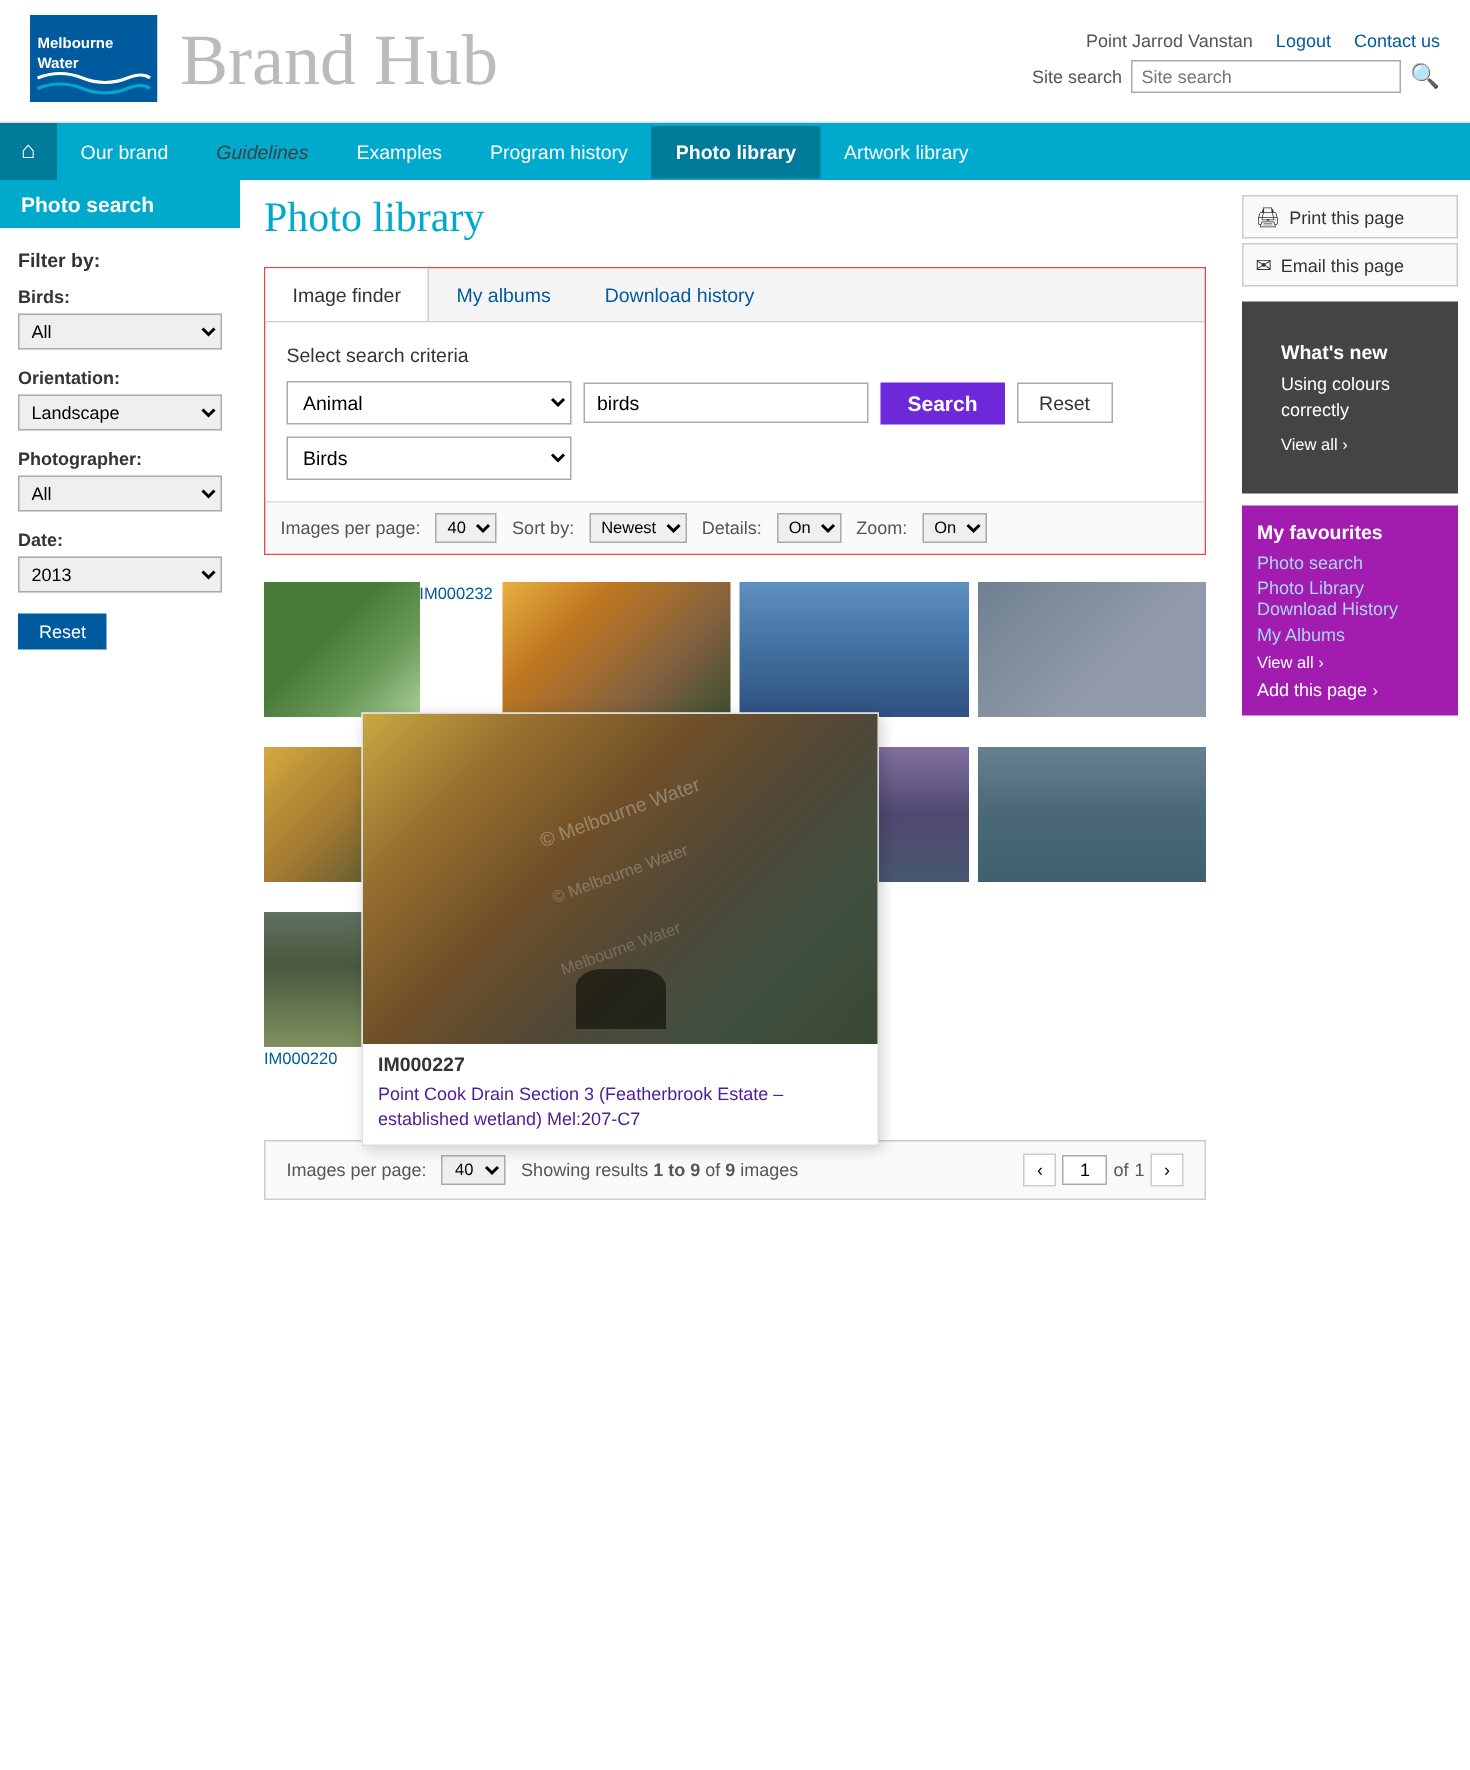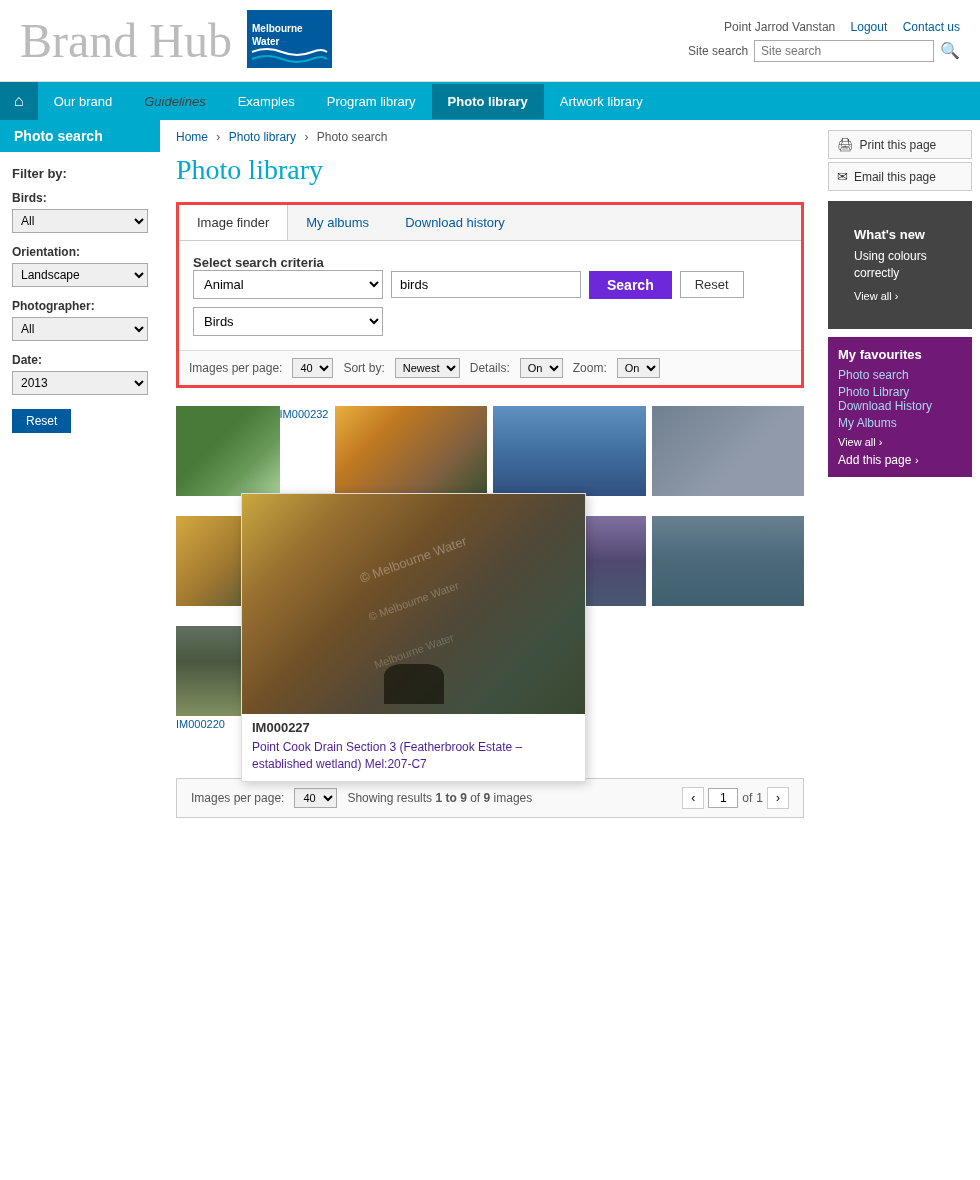--- a/index.html
+++ b/index.html
@@ -3,51 +3,51 @@
   <meta charset="utf-8">
   <style>
     * { box-sizing: border-box; margin: 0; padding: 0; }
     body { font-family: Arial, sans-serif; font-size: 13px; background: #fff; color: #333; width: 980px; }
   </style>
 </head>
 <body>
 
 <div style="display:flex; align-items:center; justify-content:space-between; padding:10px 20px; border-bottom:1px solid #ddd;">
   <div style="display:flex; align-items:center; gap:15px;">
-    <div style="font-size:48px; color:#bbb; font-weight:300; font-family:Georgia,serif;">Brand Hub</div>
     <div>
       <svg width="85" height="58" viewBox="0 0 85 58">
         <rect width="85" height="58" fill="#005a9e"></rect>
         <text x="5" y="22" fill="white" font-size="10" font-weight="bold">Melbourne</text>
         <text x="5" y="35" fill="white" font-size="10" font-weight="bold">Water</text>
         <path d="M5 42 Q20 36 35 42 Q50 48 65 42 Q75 38 80 42" stroke="white" stroke-width="2" fill="none"></path>
         <path d="M5 49 Q20 43 35 49 Q50 55 65 49 Q75 45 80 49" stroke="#00aacc" stroke-width="2" fill="none"></path>
       </svg>
     </div>
+    <div style="font-size:48px; color:#bbb; font-weight:300; font-family:Georgia,serif;">Brand Hub</div>
   </div>
   <div style="text-align:right;">
     <div style="font-size:12px; color:#555; margin-bottom:6px;">
       <span>Point Jarrod Vanstan</span>
       <a href="#" style="color:#005a9e; text-decoration:none; margin-left:12px;">Logout</a>
       <a href="#" style="color:#005a9e; text-decoration:none; margin-left:12px;">Contact us</a>
     </div>
     <div style="display:flex; align-items:center; gap:6px;">
       <label style="font-size:12px; color:#555;">Site search</label>
       <input type="text" style="border: 1px solid rgb(170, 170, 170); padding: 3px 6px; font-size: 12px; width: 180px;" placeholder="Site search">
       <button style="background:none; border:none; cursor:pointer; font-size:16px; color:#333;">🔍</button>
     </div>
   </div>
 </div>
 
 <nav style="background:#00aacc; display:flex; align-items:center;">
   <a href="#" style="background:#007a99; color:#fff; padding:10px 14px; font-size:16px; text-decoration:none;">⌂</a>
   <a href="#" style="color:#fff; text-decoration:none; padding:10px 16px; font-size:13px;">Our brand</a>
   <a href="#" style="color:#404040; text-decoration:none; padding:10px 16px; font-size:13px;font-style:italic;">Guidelines</a>
   <a href="#" style="color:#fff; text-decoration:none; padding:10px 16px; font-size:13px;">Examples</a>
-  <a href="#" style="color:#fff; text-decoration:none; padding:10px 16px; font-size:13px;">Program library</a>
+  <a href="#" style="color:#fff; text-decoration:none; padding:10px 16px; font-size:13px;">Program history</a>
   <a href="#" style="color:#fff; text-decoration:none; padding:10px 16px; font-size:13px; background:#007a99; font-weight:bold;">Photo library</a>
   <a href="#" style="color:#fff; text-decoration:none; padding:10px 16px; font-size:13px;">Artwork library</a>
 </nav>
 
 <div style="display:flex;">
 
   <div style="width:160px; min-width:160px;">
     <div style="background:#00aacc; color:#fff; padding:8px 14px; font-weight:bold; font-size:14px;">Photo search</div>
     <div style="padding:14px 12px;">
       <div style="font-size:13px; font-weight:bold; margin-bottom:10px;">Filter by:</div>
@@ -81,40 +81,33 @@
           <option>2013</option>
         </select>
       </div>
 
       <button style="background:#005a9e; color:#fff; border:none; padding:5px 14px; cursor:pointer; font-size:12px;">Reset</button>
     </div>
   </div>
 
   <div style="flex:1; padding:10px 16px; min-width:0;">
 
-    <div style="font-size:12px; color:#555; margin-bottom:10px;">
-      <a href="#" style="color:#005a9e; text-decoration:none;">Home</a>
-      <span style="margin:0 5px;">›</span>
-      <a href="#" style="color:#005a9e; text-decoration:none;">Photo library</a>
-      <span style="margin:0 5px;">›</span>
-      <span>Photo search</span>
-    </div>
 
     <h1 style="font-size:28px; color:#00aacc; font-weight:normal; margin-bottom:16px; font-family:Georgia,serif;">Photo library</h1>
 
-    <div style="border:3px solid #ef4444; margin-bottom:10px;">
+    <div style="border:1px solid #ef4444; margin-bottom:10px;">
 
       <div style="display:flex; background:#f5f5f5; border-bottom:1px solid #ccc;">
         <a href="#" style="padding:10px 18px; font-size:13px; color:#333; text-decoration:none; background:#fff; border-right:1px solid #ccc; font-weight:normal;">Image finder</a>
         <a href="#" style="padding:10px 18px; font-size:13px; color:#005a9e; text-decoration:none;">My albums</a>
         <a href="#" style="padding:10px 18px; font-size:13px; color:#005a9e; text-decoration:none;">Download history</a>
       </div>
 
       <div style="padding:14px; background:#fff;">
-        <div style="font-size:13px; color:#333; font-weight:bold;">Select search criteria</div>
+        <div style="font-size:13px; color:#333; margin-bottom:10px;">Select search criteria</div>
         <div style="display:flex; gap:8px; align-items:center; margin-bottom:8px;">
           <select style="border:1px solid #aaa; padding:5px 6px; font-size:13px; width:190px; background:#fff;">
             <option>Animal</option>
             <option>Architecture</option>
             <option>Landscape</option>
             <option>People</option>
             <option>Water</option>
           </select>
           <input type="text" value="birds" style="border: 1px solid rgb(170, 170, 170); padding: 5px 8px; font-size: 13px; width: 190px;">
           <button style="background:#6d28d9; color:#fff; border:none; padding:6px 18px; font-size:14px; cursor:pointer; font-weight:bold;">Search</button>
@@ -241,21 +234,21 @@
         <span style="font-size:13px;">✉</span>
         <span>Email this page</span>
       </div>
 
       <div style="background:#444; color:#fff; padding:26px; margin-bottom:8px;">
         <h3 style="font-size:13px; font-weight:bold; margin-bottom:6px;">What's new</h3>
         <p style="font-size:12px; line-height:1.4; margin-bottom:6px;">Using colours correctly</p>
         <a href="#" style="color:#fff; font-size:11px; text-decoration:none;"><span>View all</span> ›</a>
       </div>
 
-      <div style="background:#701a75; color:#fff; padding:10px;">
+      <div style="background:#a21caf; color:#fff; padding:10px;">
         <h3 style="font-size:13px; font-weight:bold; margin-bottom:6px;">My favourites</h3>
         <a href="#" style="color:#aad4f0; font-size:12px; display:block; margin-bottom:3px; text-decoration:none;">Photo search</a>
         <a href="#" style="color:#aad4f0; font-size:12px; display:block; margin-bottom:3px; text-decoration:none;">Photo Library Download History</a>
         <a href="#" style="color:#aad4f0; font-size:12px; display:block; margin-bottom:6px; text-decoration:none;">My Albums</a>
         <a href="#" style="color:#fff; font-size:11px; text-decoration:none; display:block; margin-bottom:4px;"><span>View all</span> ›</a>
         <a href="#" style="color:#fff; font-size:12px; text-decoration:none;">Add this page</a>
         <span style="color:#fff; font-size:11px;"> ›</span>
       </div>
     </div>
   </div>

